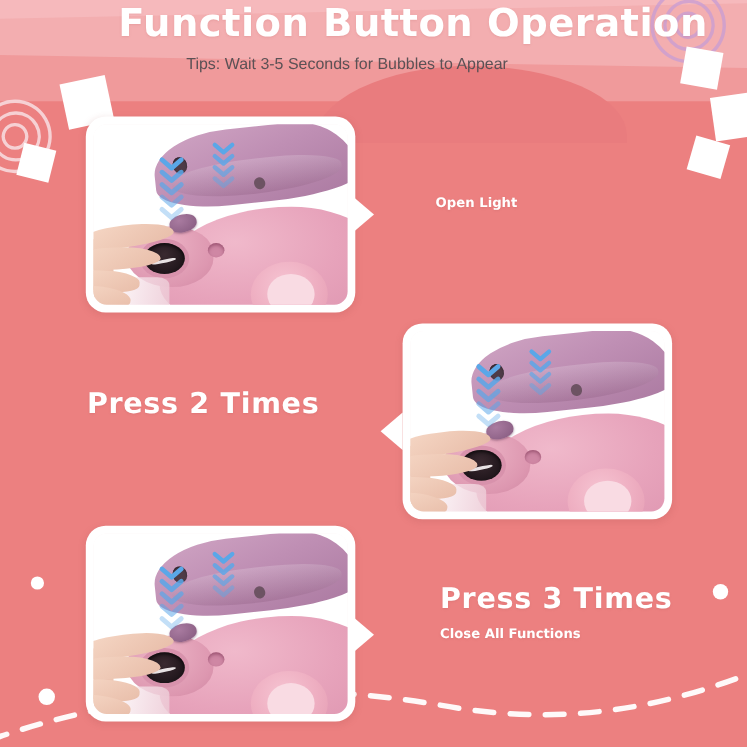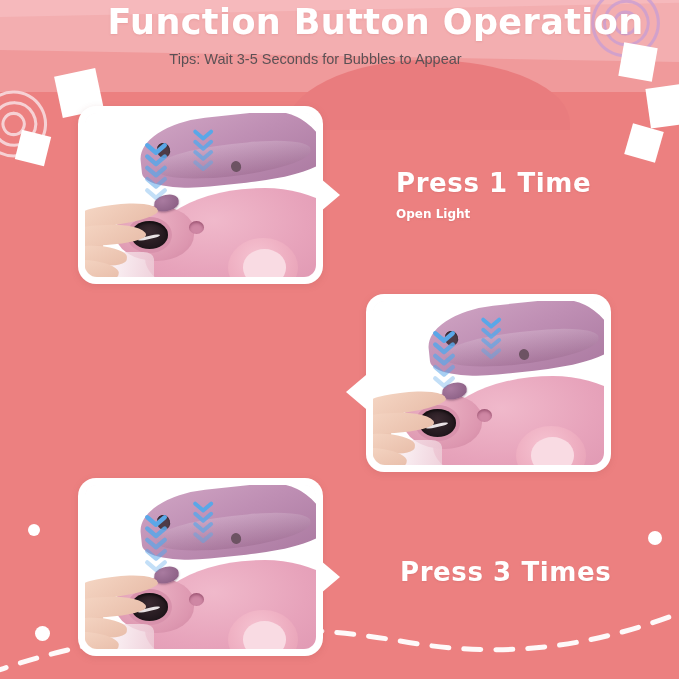--- a/index.html
+++ b/index.html
@@ -253,21 +253,20 @@
             <polyline points="8,64 22,76 36,64" opacity="0.46"></polyline>
           </g>
         </svg>
       </div>
     </div>
   </div>
 </div>
 <div class="pointer right" style="left:320px; top:178px;"></div>
 
 <div class="callout" style="left:396px; top:168px;">
-  <div class="big">Press 1 Time</div>
   <div class="sub">Open Light</div>
 </div>
 
 <div class="panel" style="left:366px; top:294px; width:245px; height:178px;">
   <div class="inner">
     <div class="scene">
       <div class="sc-bg"></div>
       <div class="body-main"></div>
       <div class="crest"></div>
       <div class="crest-hole"></div>
@@ -305,20 +304,21 @@
             <polyline points="8,64 22,76 36,64" opacity="0.46"></polyline>
           </g>
         </svg>
       </div>
     </div>
   </div>
 </div>
 <div class="pointer left" style="left:346px; top:375px;"></div>
 
 <div class="callout" style="left:79px; top:352px;">
+  <div class="big">Press 2 Times</div>
 </div>
 
 <div class="panel" style="left:78px; top:478px; width:245px; height:178px;">
   <div class="inner">
     <div class="scene">
       <div class="sc-bg"></div>
       <div class="body-main"></div>
       <div class="crest"></div>
       <div class="crest-hole"></div>
       <div class="crest-hole2"></div>
@@ -354,15 +354,16 @@
             <polyline points="8,46 22,58 36,46" opacity="0.66"></polyline>
             <polyline points="8,64 22,76 36,64" opacity="0.46"></polyline>
           </g>
         </svg>
       </div>
     </div>
   </div>
 </div>
 <div class="pointer right" style="left:320px; top:560px;"></div>
 
-<div class="callout" style="left:400px; top:557px;">
+<div class="callout" style="left:400px; top:530px;">
   <div class="big">Press 3 Times</div>
+  <div class="sub">Close All Functions</div>
 </div>
 
 </body></html>

